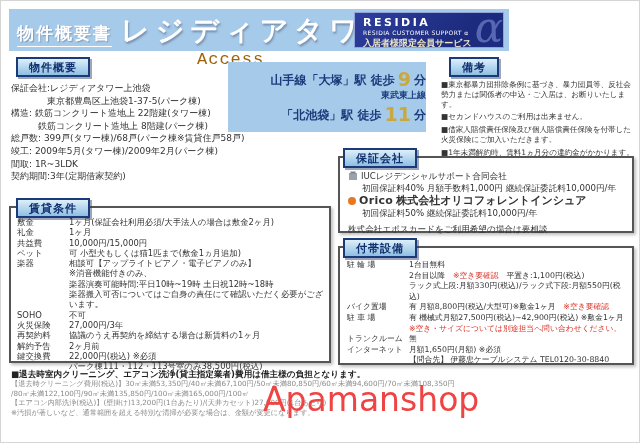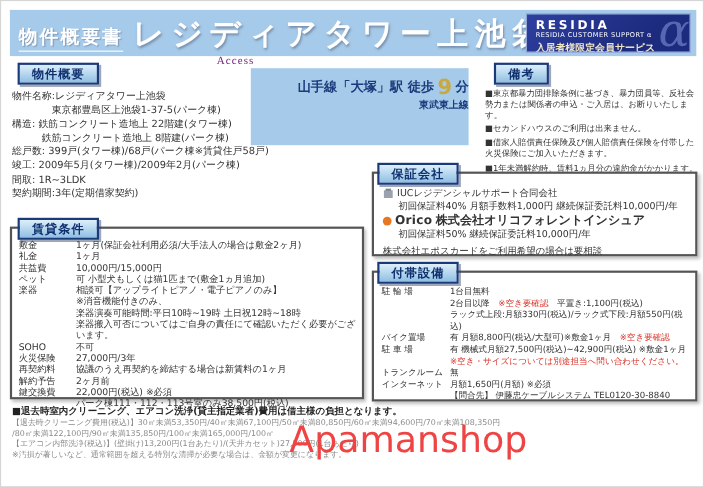--- a/index.html
+++ b/index.html
@@ -1,21 +1,21 @@
 <!DOCTYPE html>
 <html><head>
 <meta charset="utf-8">
 <style>
   * { margin:0; padding:0; box-sizing:border-box; }
   body { background:#e8e8e8; font-family:"DejaVu Sans","Liberation Sans",sans-serif; }
   .page { position:relative; width:640px; height:443px; background:#fff; overflow:hidden;
           border:1px solid #d5d5d5; margin:0 auto; }
 
   
-  .topbar { position:absolute; left:8px; top:8px; width:624px; height:42px; background:#a6cae9;padding-left:33px; }
+  .topbar { position:absolute; left:8px; top:8px; width:500px; height:42px; background:#a6cae9;padding-left:33px; }
   .doc-label { position:absolute; left:8px; top:13px; font-size:17px; font-weight:bold; color:#fff;
                letter-spacing:2px; border-bottom:1px solid #fff; padding-bottom:1px;
                text-shadow:1px 1px 1px rgba(110,130,160,.65); }
   .main-title { position:absolute; left:112px; top:3px; font-size:28px; font-weight:bold; color:#fff;
                 letter-spacing:6px; white-space:nowrap; text-shadow:1px 2px 2px rgba(105,125,155,.75); }
   .badge { position:absolute; right:5px; top:3px; width:150px; height:36px;
            background:linear-gradient(135deg,#2e3f9f 0%,#1c2b7d 70%); border:1px solid #93a4d6;
            color:#fff; overflow:hidden; }
   .badge-brand { position:absolute; left:8px; top:3px; font-size:11px; font-weight:bold; letter-spacing:2.5px; }
   .badge-sub { position:absolute; left:8px; top:16px; font-size:6px; letter-spacing:.4px; white-space:nowrap; }
@@ -33,22 +33,22 @@
   #tab-rental     { left:15px;  top:197px; }
   #tab-remarks    { left:448px; top:56px; }
   #tab-guarantor  { left:342px; top:147px; }
   #tab-facilities { left:342px; top:237px; }
 
   
   .overview-block { position:absolute; left:10px; top:81px; width:322px; font-size:9px; color:#333;
                     line-height:12.6px; white-space:nowrap; }
 
   
-  .access-label { position:absolute; left:196px; top:49px; font-family:Liberation Serif, serif;
-                  font-size:10px; color:#701a75; letter-spacing:1px; }
+  .access-label { position:absolute; left:196px; top:49px; font-family:Liberation Mono, monospace;
+                  font-size:17px; color:#a16207; letter-spacing:1px; }
   .access-box { position:absolute; left:227px; top:61px; width:198px; height:70px; background:#a6cae9;
                 text-align:right; color:#1b3c7c;padding-left:40px; }
   .acc-line1 { margin-top:6px; font-size:12px; font-weight:bold; }
   .acc-line2 { font-size:9px; font-weight:bold; margin-top:-1px; }
   .acc-line3 { font-size:12px; font-weight:bold; margin-top:1px; }
   .acc-num { font-size:19px; font-weight:bold; color:#c9a93f; margin:0 3px; vertical-align:-2px; }
 
   
   .remarks-block { position:absolute; left:440px; top:79px; width:196px; font-size:7.6px; color:#333;
                    line-height:9.8px; }
@@ -100,36 +100,39 @@
     <div class="badge">
       <span class="badge-alpha">α</span>
       <span class="badge-brand">RESIDIA</span>
       <span class="badge-sub">RESIDIA CUSTOMER SUPPORT α</span>
       <span class="badge-service">入居者様限定会員サービス</span>
     </div>
   </div>
 
   <div class="tab" id="tab-overview">物件概要</div>
   <div class="overview-block">
-    <div>物件名称:レジディアタワー上池袋</div>
+    <div>保証会社:レジディアタワー上池袋</div>
     <div>　　　　東京都豊島区上池袋1-37-5(パーク棟)</div>
     <div>構造: 鉄筋コンクリート造地上 22階建(タワー棟)</div>
     <div>　　　鉄筋コンクリート造地上 8階建(パーク棟)</div>
     <div>総戸数: 399戸(タワー棟)/68戸(パーク棟※賃貸住戸58戸)</div>
     <div>竣工: 2009年5月(タワー棟)/2009年2月(パーク棟)</div>
     <div>間取: 1R~3LDK</div>
     <div>契約期間:3年(定期借家契約)</div>
   </div>
 
   <span class="access-label">Access</span>
   <div class="access-box">
     <div class="acc-line1">
       <span>山手線「大塚」駅 徒歩</span><span class="acc-num">9</span><span>分</span>
     </div>
     <div class="acc-line2">東武東上線</div>
+    <div class="acc-line3">
+      <span>「北池袋」駅 徒歩</span><span class="acc-num">11</span><span>分</span>
+    </div>
   </div>
 
   <div class="tab" id="tab-remarks">備考</div>
   <div class="remarks-block">
     <div class="remark-item">■東京都暴力団排除条例に基づき、暴力団員等、反社会勢力または関係者の申込・ご入居は、お断りいたします。</div>
     <div class="remark-item">■セカンドハウスのご利用は出来ません。</div>
     <div class="remark-item">■借家人賠償責任保険及び個人賠償責任保険を付帯した火災保険にご加入いただきます。</div>
     <div class="remark-item">■1年未満解約時、賃料1ヵ月分の違約金がかかります。</div>
   </div>
 

